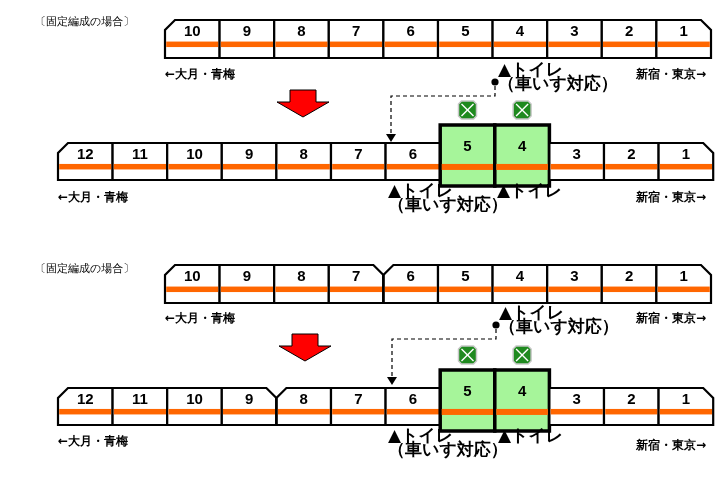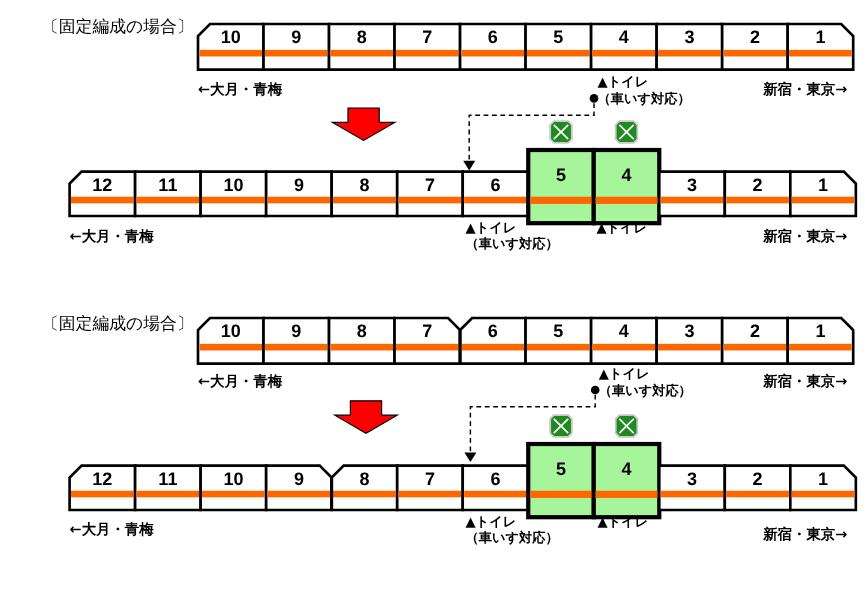--- a/index.html
+++ b/index.html
@@ -1,21 +1,21 @@
 <!DOCTYPE html>
 <html><head>
   <meta charset="utf-8">
   <style>
     html, body { margin: 0; padding: 0; background: #ffffff; }
     body { width: 721px; height: 496px; position: relative; overflow: hidden;
       font-family: "DejaVu Sans", "Liberation Sans", sans-serif; color: #000; }
     .abs { position: absolute; }
-    .section-title { font-size: 14px; white-space: nowrap; }
+    .section-title { font-size: 11px; white-space: nowrap; }
     .dir-label { font-size: 12px; font-weight: bold; white-space: nowrap; }
-    .note { font-size: 11px; font-weight: bold; white-space: nowrap; line-height: 14px; }
+    .note { font-size: 17px; font-weight: bold; white-space: nowrap; line-height: 14px; }
     svg text { font-family: "Liberation Sans", "DejaVu Sans", sans-serif; font-weight: bold; }
   </style>
 </head>
 <body>
 
 <div class="abs section-title" style="left:35px; top:14px;">〔固定編成の場合〕</div>
 
 <svg class="abs" style="left:0; top:0;" width="721" height="496">
   <g id="train-1">
       <g>

